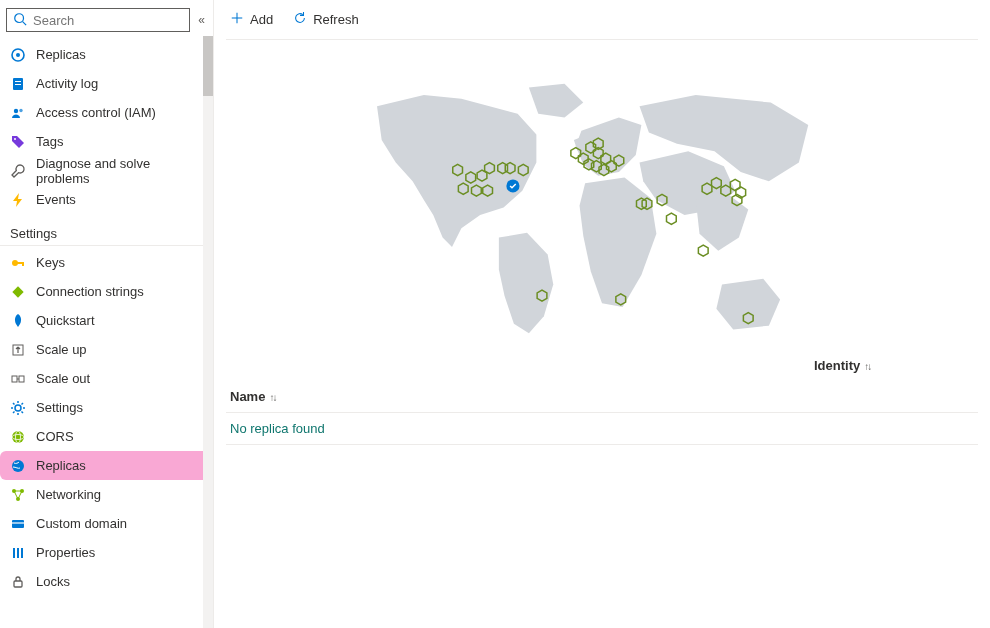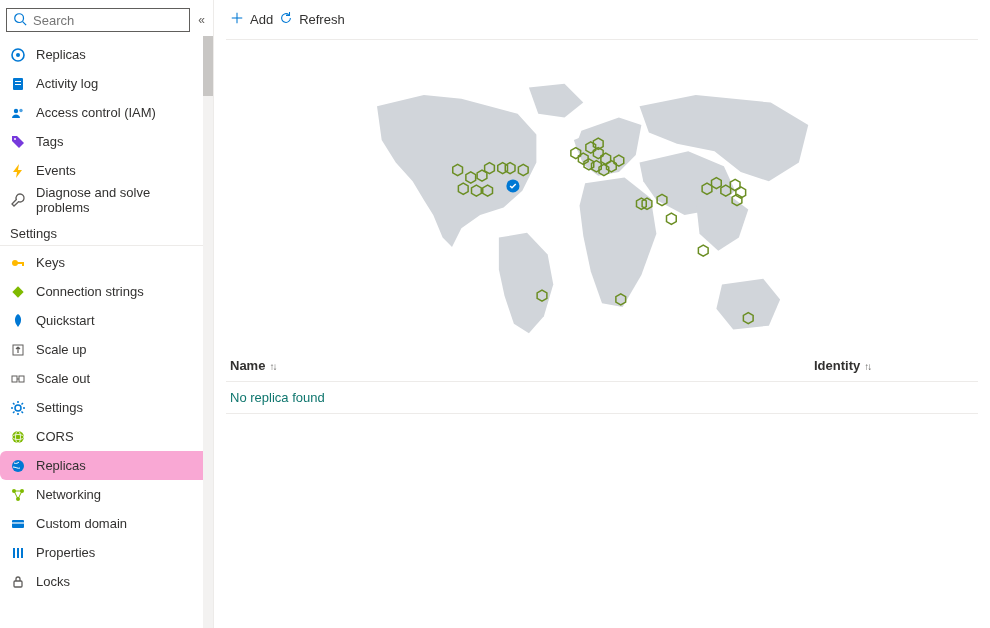--- a/index.html
+++ b/index.html
@@ -100,21 +100,21 @@
     flex: 1;
     display: flex;
     flex-direction: column;
     padding: 0 12px 0 12px;
     overflow: hidden;
   }
   .toolbar {
     display: flex;
     height: 40px;
     border-bottom: 1px solid #edebe9;
-    gap: 6px;
+    gap: 20px;
     padding-left: 4px;
   }
   .toolbar-btn {
     display: flex;
     align-items: center;
     color: #0078d4;
     cursor: pointer;
     font-size: 13px;
     gap: 6px;
   }
@@ -123,21 +123,21 @@
     height: 310px;
     padding: 10px 0 0 0;
   }
   .map-area svg { width: 100%; height: 100%; }
   .table-header {
     display: flex;
     border-bottom: 1px solid #edebe9;
     padding: 8px 4px;
     font-weight: 600;
   }
-  .col-name { flex: 1; }
+  .col-name { flex: 1; margin-top: 31px; }
   .col-loc { width: 160px; }
   .sort-arrows {
     font-size: 10px;
     color: #605e5c;
     margin-left: 4px;
     letter-spacing: -2px;
   }
   .table-body {
     padding: 8px 4px;
     color: #0f766e;
@@ -196,32 +196,32 @@
           <svg width="16" height="16" viewBox="0 0 16 16">
             <path d="M2 2h5l7 7-5 5-7-7z" fill="#773adc"></path>
             <circle cx="5" cy="5" r="1" fill="#fff"></circle>
           </svg>
         </span>
         <span>Tags</span>
       </div>
       <div class="nav-item">
         <span class="ic">
           <svg width="16" height="16" viewBox="0 0 16 16">
+            <path d="M10 2a4 4 0 0 0-3.7 5.5L2 12l2 2 4.5-4.3A4 4 0 1 0 10 2z" fill="none" stroke="#605e5c" stroke-width="1.3"></path>
+          </svg>
+        </span>
+        <span>Diagnose and solve problems</span>
+      </div>
+      <div class="nav-item">
+        <span class="ic">
+          <svg width="16" height="16" viewBox="0 0 16 16">
             <path d="M9 1 3 9h4l-1 6 6-8H8z" fill="#ffb900"></path>
           </svg>
         </span>
         <span>Events</span>
-      </div>
-      <div class="nav-item">
-        <span class="ic">
-          <svg width="16" height="16" viewBox="0 0 16 16">
-            <path d="M10 2a4 4 0 0 0-3.7 5.5L2 12l2 2 4.5-4.3A4 4 0 1 0 10 2z" fill="none" stroke="#605e5c" stroke-width="1.3"></path>
-          </svg>
-        </span>
-        <span>Diagnose and solve problems</span>
       </div>
       <div class="nav-section">Settings</div>
       <div class="nav-item">
         <span class="ic">
           <svg width="16" height="16" viewBox="0 0 16 16">
             <circle cx="5" cy="8" r="3" fill="#ffb900"></circle>
             <rect x="7" y="7" width="7" height="2" fill="#ffb900"></rect>
             <rect x="12" y="7" width="2" height="4" fill="#ffb900"></rect>
           </svg>
         </span>

